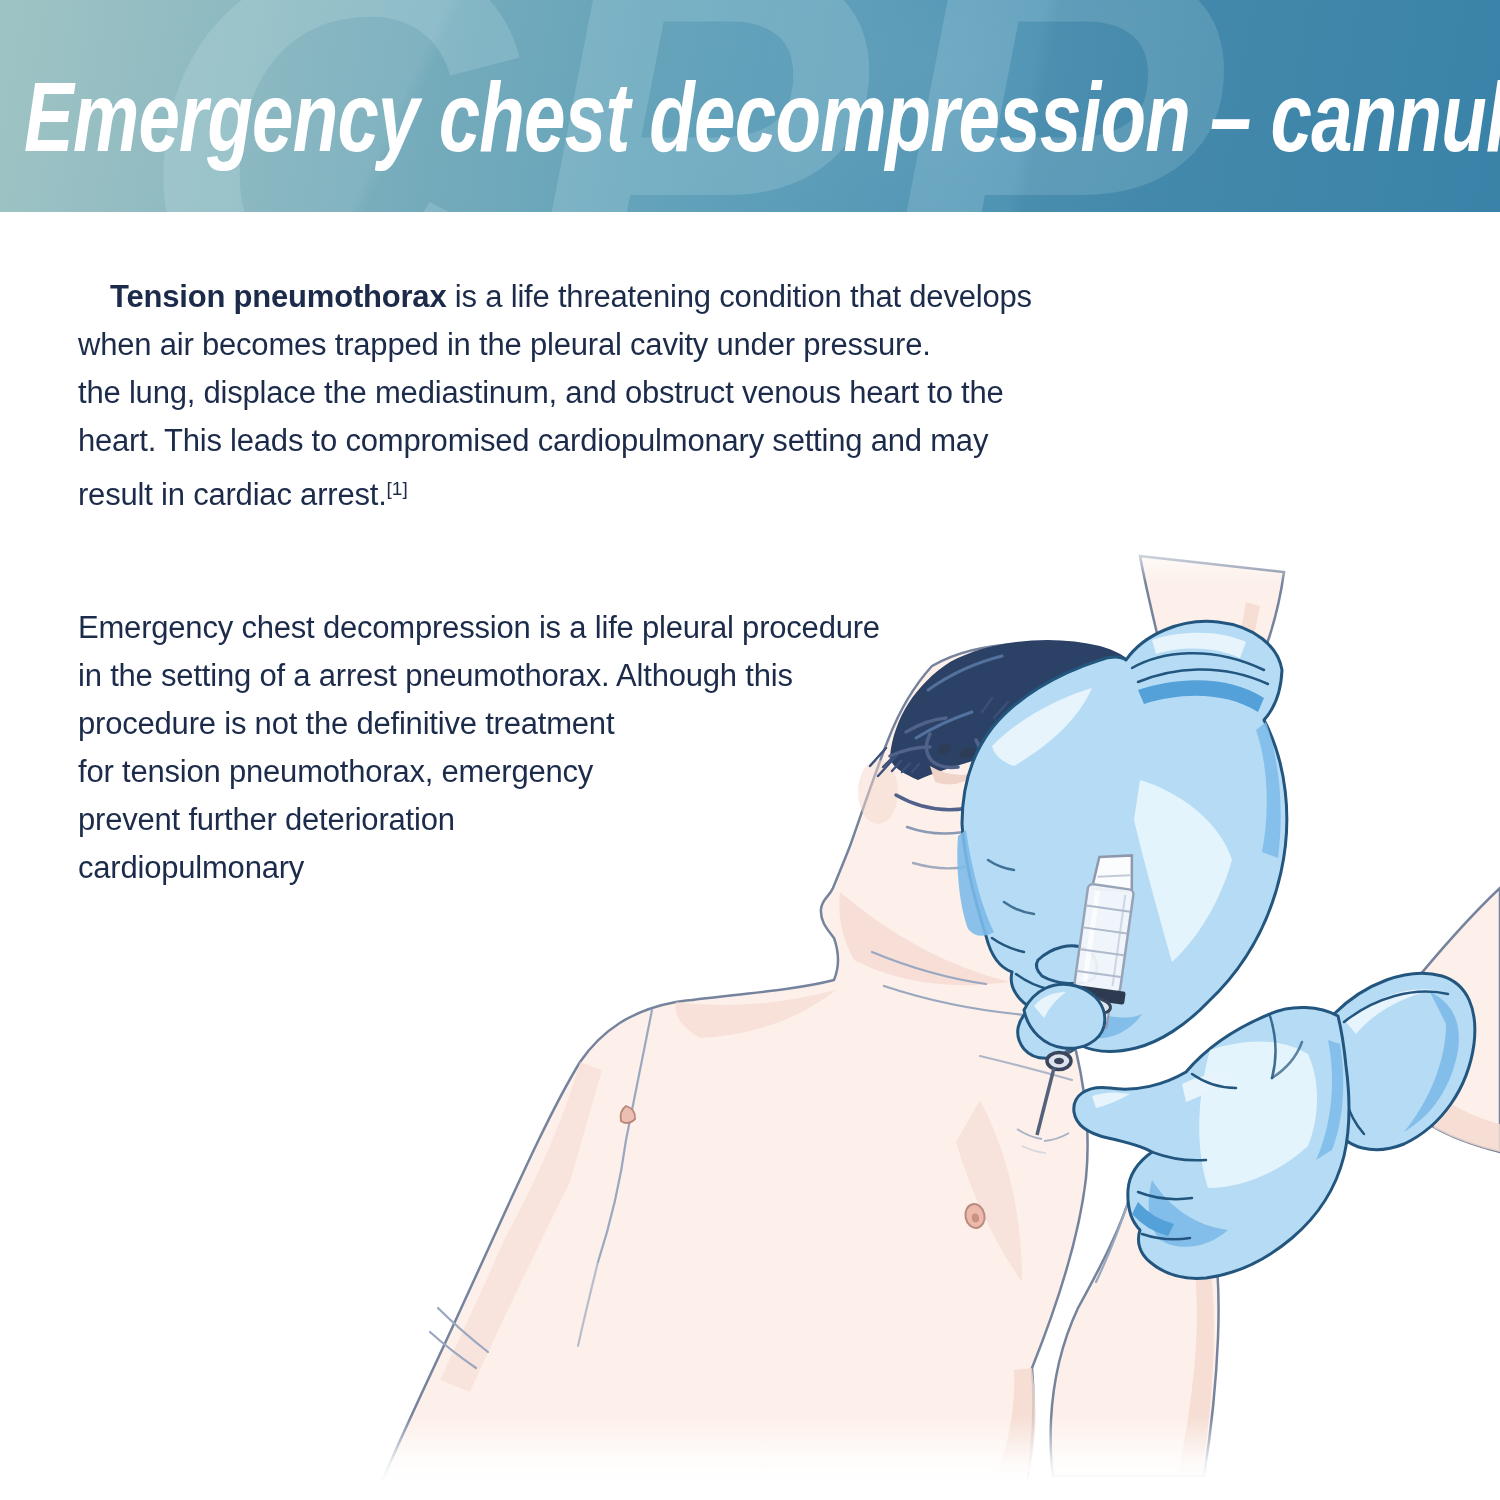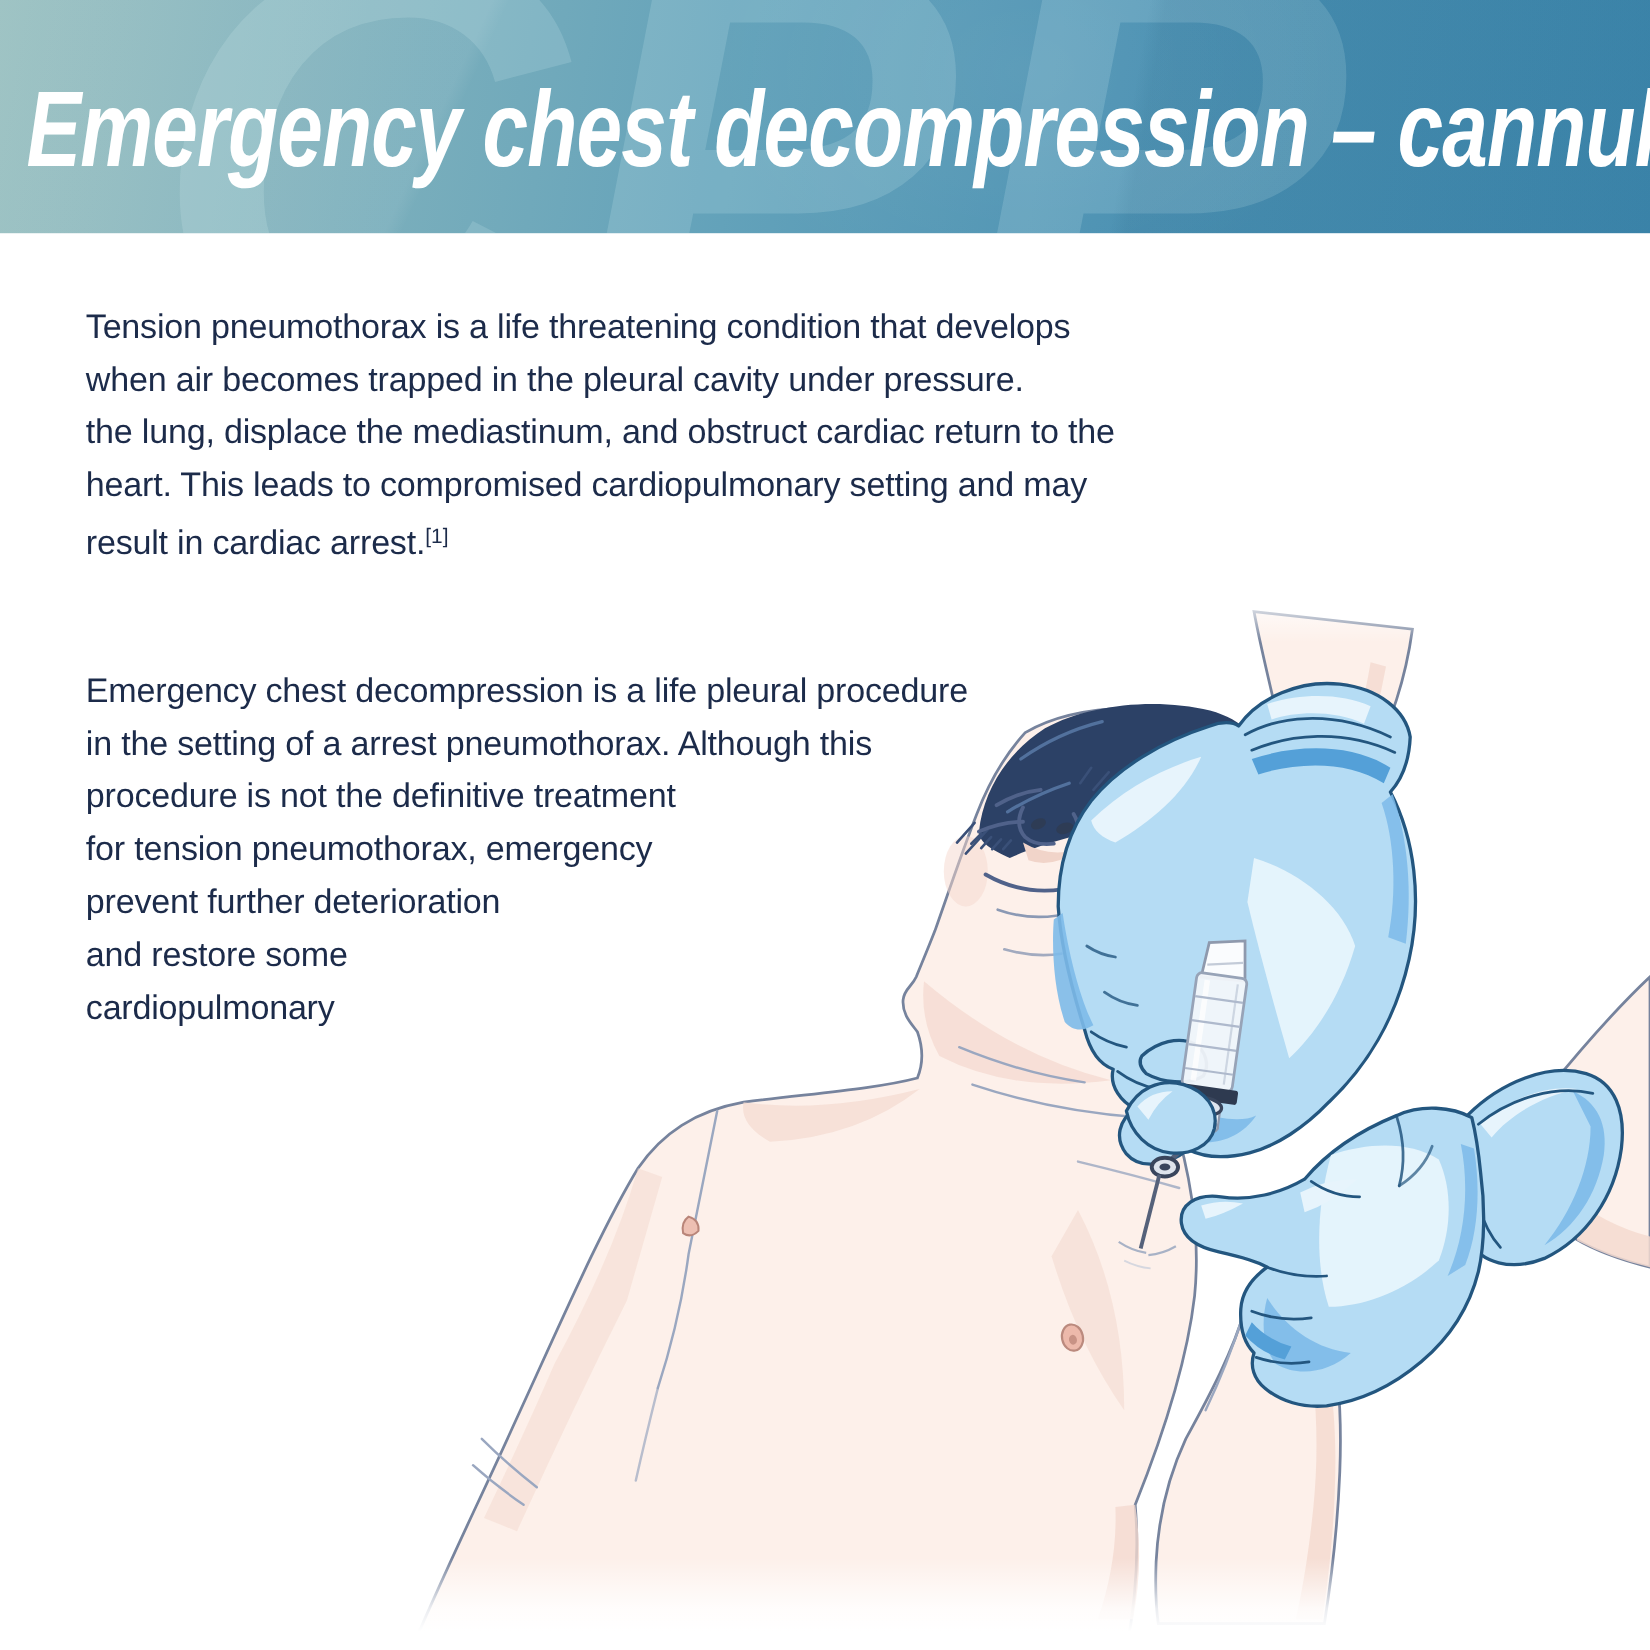--- a/index.html
+++ b/index.html
@@ -43,21 +43,21 @@
     transform-origin:0 50%;
   }
   
   .copy{position:absolute;left:78px;z-index:2;color:var(--body-text);}
   .para1{top:273px;}
   .para2{top:604px;}
   .tline{
     font-size:31px;line-height:48px;height:48px;
     letter-spacing:-0.2px;white-space:nowrap;
   }
-  .lead-bold{font-weight:400;}
+  .lead-bold{font-weight:700;margin-left:32px;}
   sup.cite{font-size:19px;vertical-align:10px;letter-spacing:0;}
   
   .illo{position:absolute;left:280px;top:540px;width:1220px;height:960px;z-index:1;}
   .skin-f{fill:var(--skin);stroke:var(--skin-line);stroke-width:2.5;}
   .skin-sh{fill:var(--skin-shadow);stroke:none;}
   .crease{fill:none;stroke:#9aa7c0;stroke-width:2.2;stroke-linecap:round;}
   .glove-f{fill:var(--glove);stroke:var(--glove-outline);stroke-width:3;stroke-linejoin:round;}
   .glove-hi{fill:var(--glove-highlight);stroke:none;}
   .glove-sh{fill:var(--glove-shadow);stroke:none;}
   .glove-dp{fill:var(--glove-deep);stroke:none;}
@@ -73,32 +73,31 @@
 
 <div class="header">
   <span class="watermark">CPP</span>
   <div class="header-texture"></div>
   <div class="page-title">Emergency chest decompression – cannula</div>
 </div>
 
 <div class="copy para1">
   <div class="tline"><span class="lead-bold">Tension pneumothorax</span><span> is a life threatening condition that develops</span></div>
   <div class="tline">when air becomes trapped in the pleural cavity under pressure.</div>
-  <div class="tline">the lung, displace the mediastinum, and obstruct cardiac return to the</div>
+  <div class="tline">the lung, displace the mediastinum, and obstruct venous heart to the</div>
   <div class="tline">heart. This leads to compromised cardiopulmonary setting and may</div>
   <div class="tline"><span>result in cardiac arrest.</span><sup class="cite">[1]</sup></div>
 </div>
 
 <div class="copy para2">
   <div class="tline">Emergency chest decompression is a life pleural procedure</div>
   <div class="tline">in the setting of a arrest pneumothorax. Although this</div>
   <div class="tline">procedure is not the definitive treatment</div>
   <div class="tline">for tension pneumothorax, emergency</div>
   <div class="tline">prevent further deterioration</div>
-  <div class="tline">and restore some</div>
   <div class="tline">cardiopulmonary</div>
 </div>
 
 <svg class="illo" viewBox="0 0 1220 960" role="img" aria-label="Rescuer wearing blue medical gloves inserting a decompression cannula into the upper chest of a supine patient whose head is tilted back">
   <defs>
     <linearGradient id="fadeBottom" x1="0" y1="0" x2="0" y2="1">
       <stop offset="0" stop-color="#ffffff" stop-opacity="0"></stop>
       <stop offset="0.55" stop-color="#ffffff" stop-opacity="0.85"></stop>
       <stop offset="0.8" stop-color="#ffffff" stop-opacity="1"></stop>
     </linearGradient>

